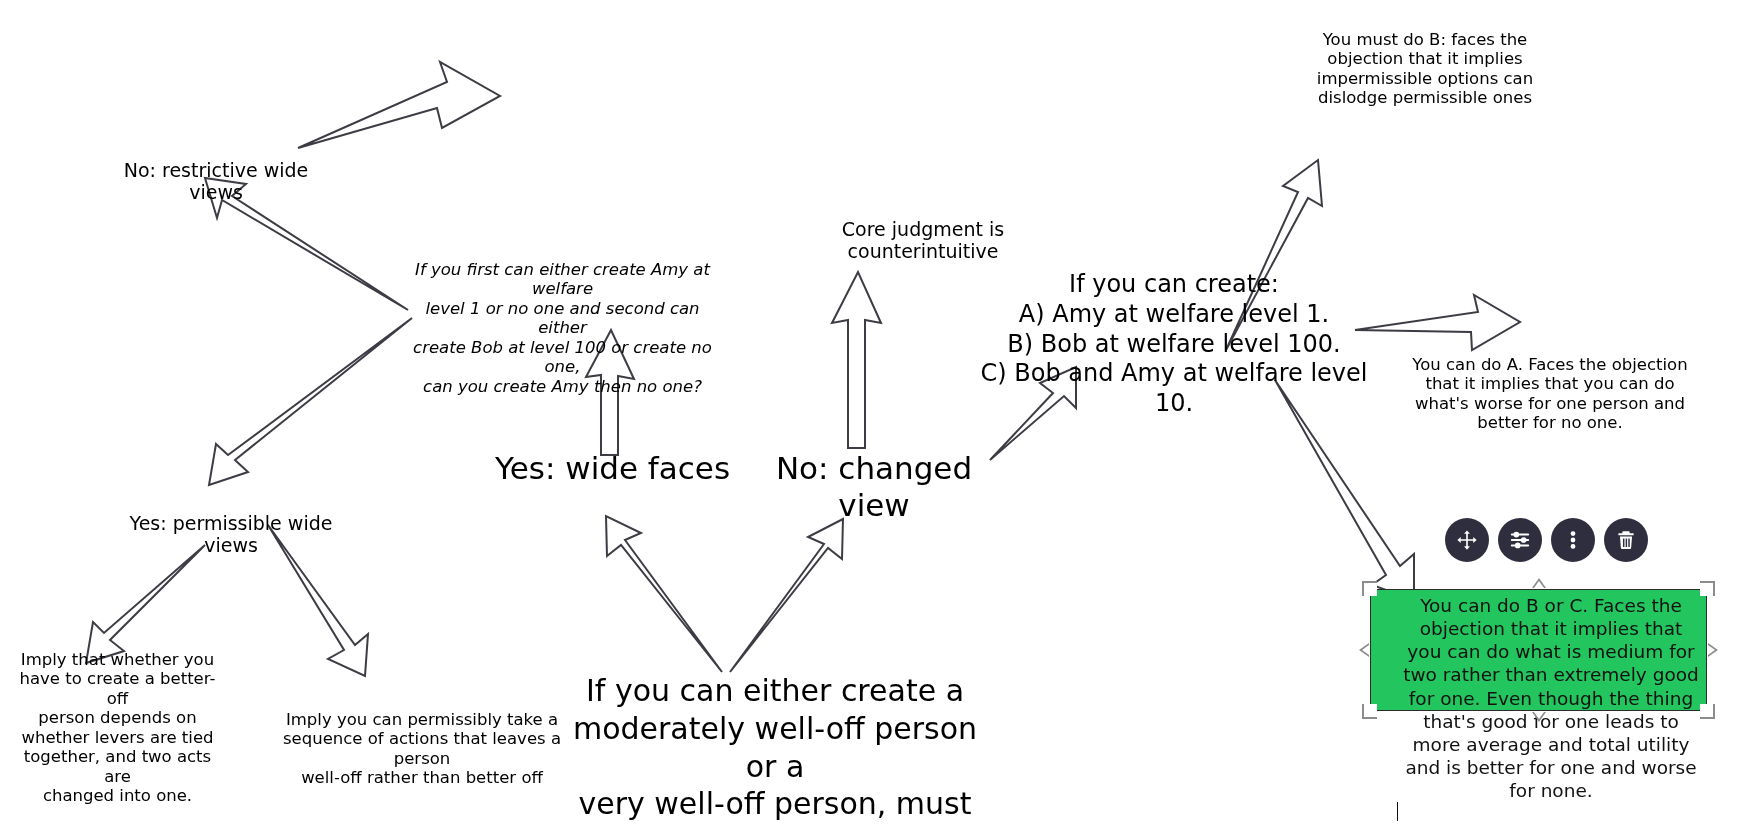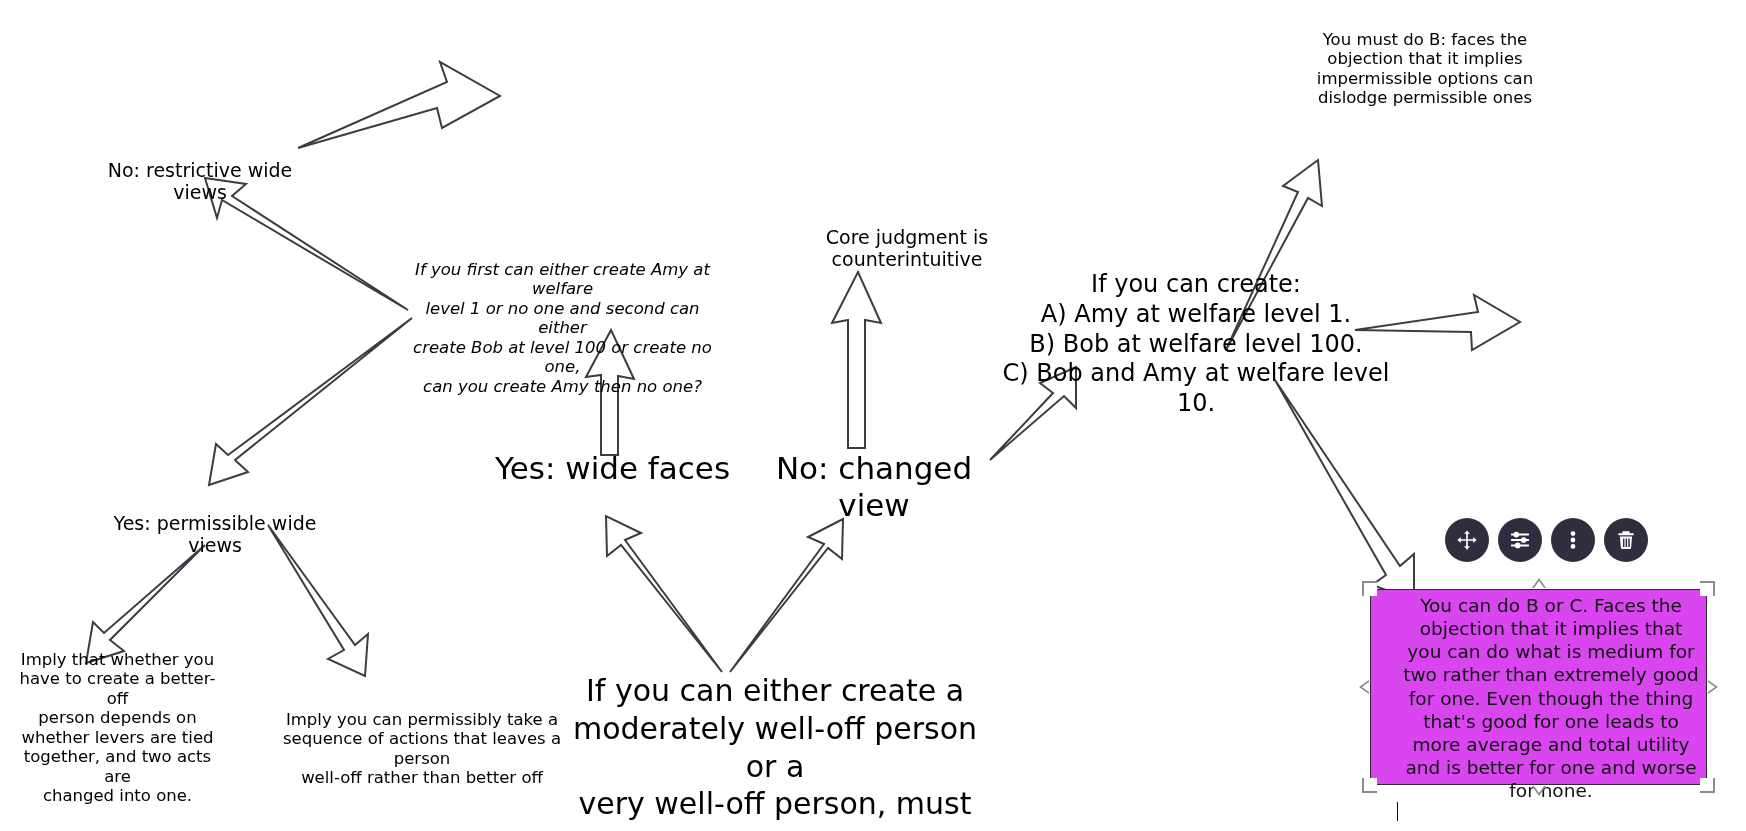--- a/index.html
+++ b/index.html
@@ -23,20 +23,21 @@
     text-align: center;
     line-height: 1.18;
     white-space: pre-line;
     color: #000000;
   }
   .small {
     font-size: 16.5px;
   }
   .mid {
     font-size: 19px;
+    margin-left: 16px;
   }
   .label-lg {
     font-size: 31px;
     line-height: 1.2;
   }
   .label-xl {
     font-size: 30px;
     line-height: 1.26;
   }
   svg.arrows {
@@ -75,23 +76,23 @@
     width: 22px;
     height: 22px;
     fill: #ffffff;
   }
   
   #selected-box {
     position: absolute;
     left: 1370px;
     top: 589px;
     width: 337px;
-    height: 196px;
+    height: 122px;
     border: 1.5px solid #2b2b2b;
-    background: #d946ef;
+    background: #22c55e;
     box-sizing: border-box;
     padding-left: 25px;
   }
   #selected-box .boxtext {
     font-size: 18.5px;
     line-height: 1.25;
     text-align: center;
     padding: 4px 4px 0 4px;
     white-space: pre-line;
     color: #111111;
@@ -213,21 +214,21 @@
   </svg>
 
 
   <div class="node mid" style="left:80px; top:159px; width:240px;">No: restrictive wide views</div>
 
   <div class="node small" style="left:400px; top:260px; width:325px;font-style:italic;">If you first can either create Amy  at welfare
 level 1 or no one and second can either
 create Bob  at level 100 or create no one,
 can you create Amy then no one?</div>
 
-  <div class="node mid" style="left:812px; top:226px; width:190px;">Core judgment is
+  <div class="node mid" style="left:812px; top:218px; width:190px;">Core judgment is
 counterintuitive</div>
 
   <div class="node label-lg" style="left:490px; top:450px; width:245px;">Yes: wide faces</div>
 
   <div class="node label-lg" style="left:762px; top:450px; width:224px;">No: changed view</div>
 
   <div class="node mid" style="left:85px; top:512px; width:260px;">Yes: permissible wide views</div>
 
   <div class="node small" style="left:272px; top:710px; width:300px;">Imply you can permissibly take a
 sequence of actions that leaves a person
@@ -238,30 +239,34 @@
 person depends on
 whether levers are tied
 together, and two acts are
 changed into  one.</div>
 
   <div class="node label-xl" style="left:570px; top:672px; width:410px;">If you can either create a
 moderately well-off person or a
 very well-off person, must you
 create the very well-off person</div>
 
-  <div class="node" style="left:992px; top:270px; width:408px; font-size:24px; line-height:1.24;">If you can create:
+  <div class="node" style="left:970px; top:270px; width:408px; font-size:24px; line-height:1.24;">If you can create:
 A) Amy at welfare level 1.
 B) Bob at welfare level 100.
 C) Bob and Amy at welfare level 10.</div>
 
   <div class="node small" style="left:1300px; top:30px; width:250px;">You must do B: faces the
 objection that it implies
 impermissible options can
 dislodge permissible ones</div>
 
+  <div class="node small" style="left:1405px; top:355px; width:290px;">You can do A.  Faces the objection
+that it implies that you can do
+what's worse for one person and
+better for no one.</div>
 
   <div id="obj-toolbar">
 
     <div class="tool-btn">
       <svg viewBox="0 0 24 24">
         <path d="M12 1.5 L15.2 5.2 H12.9 V11.1 H18.8 V8.8 L22.5 12 L18.8 15.2 V12.9 H12.9 V18.8 H15.2 L12 22.5 L8.8 18.8 H11.1 V12.9 H5.2 V15.2 L1.5 12 L5.2 8.8 V11.1 H11.1 V5.2 H8.8 Z"></path>
       </svg>
     </div>
 
     <div class="tool-btn">

